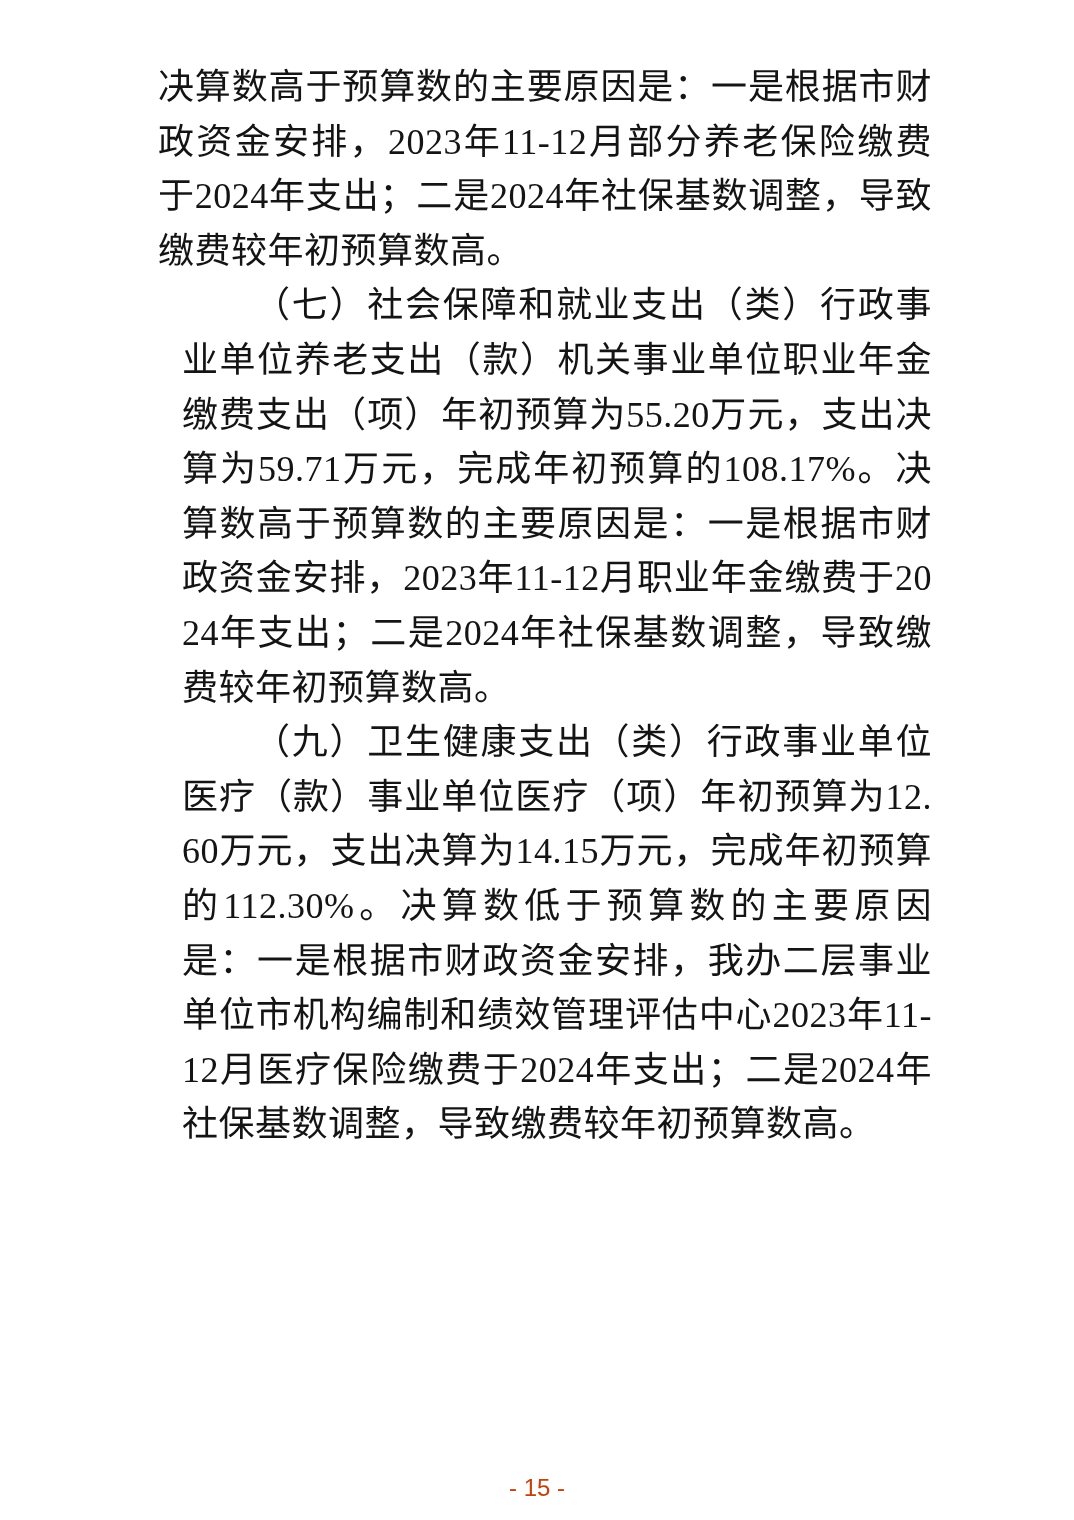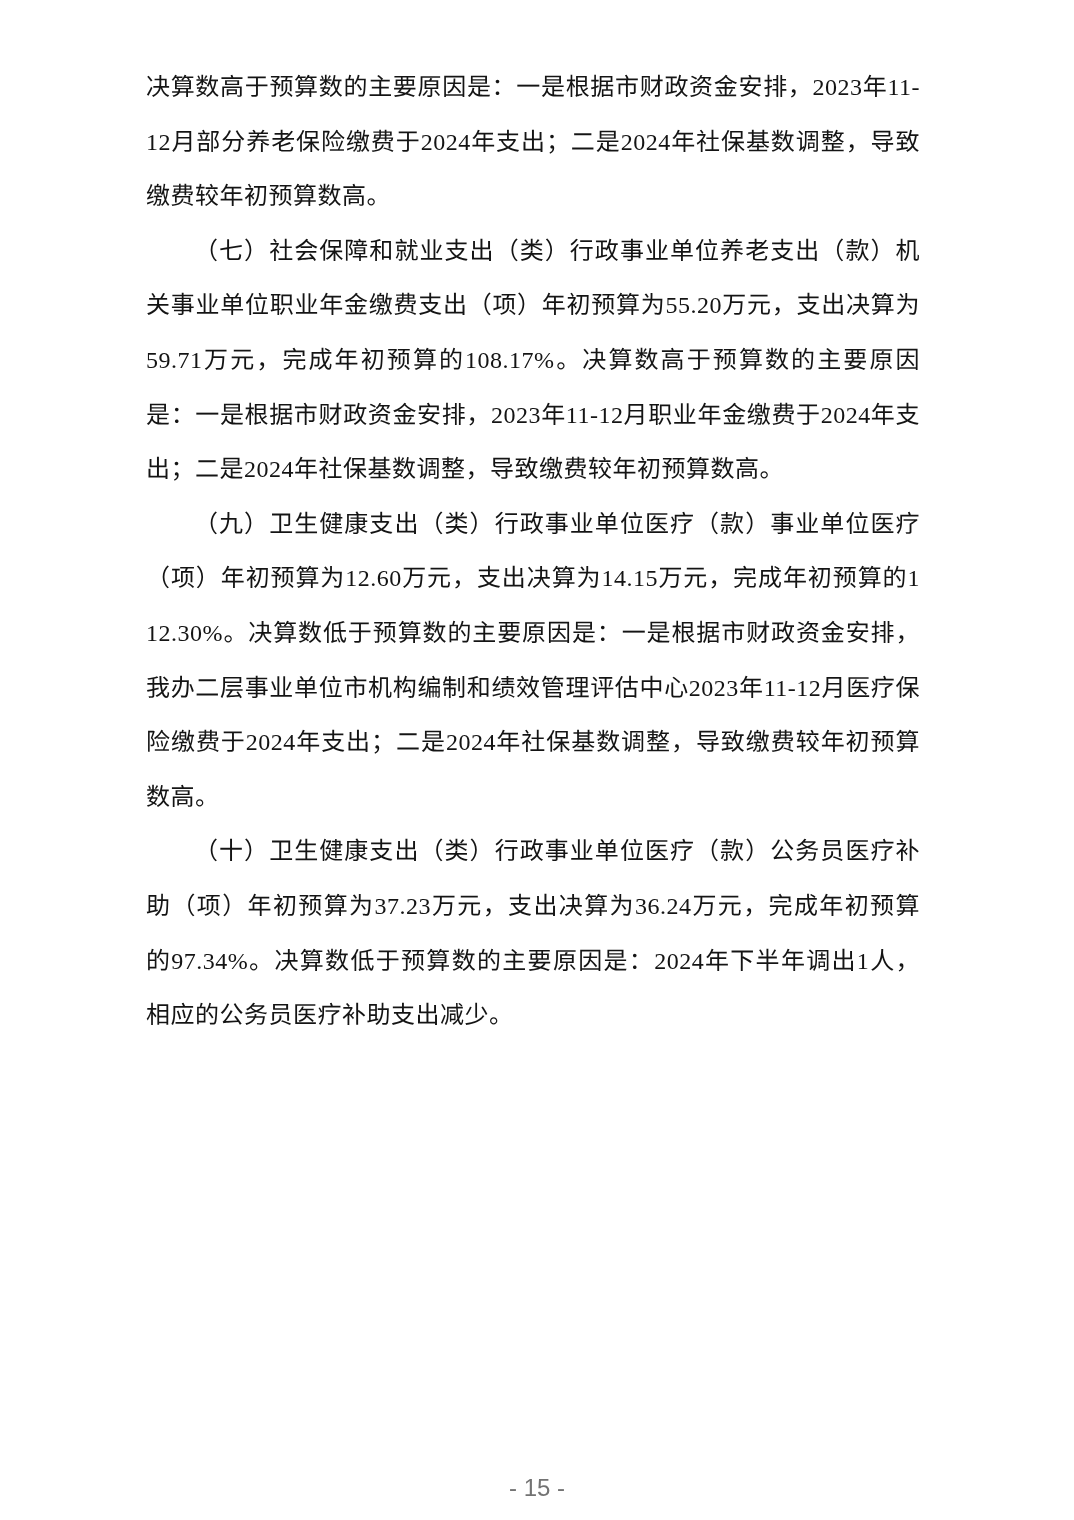--- a/index.html
+++ b/index.html
@@ -10,57 +10,57 @@
   .page {
     position: relative;
     width: 1074px;
     height: 1520px;
     background: #ffffff;
     overflow: hidden;
     color: #141414;
   }
   .doc-body {
     position: absolute;
-    left: 146px;
+    left: 158px;
     top: 60px;
     width: 774px;
     font-family: "Liberation Serif", "DejaVu Serif", serif;
-    font-size: 24px;
+    font-size: 36px;
     line-height: 54.6px;
     text-align: justify;
     text-justify: inter-ideograph;
     letter-spacing: 0.5px;
   }
   .doc-body p {
     margin: 0;
     padding: 0;
     text-align: justify;
     text-align-last: left;
     word-break: break-all;
   }
   .doc-body p.indent {
     text-indent: 2em;
+    margin-left: 24px;
   }
   .page-footer {
     position: absolute;
     left: 0;
     top: 1474px;
     width: 100%;
     text-align: center;
     font-family: "Liberation Sans", "DejaVu Sans", sans-serif;
     font-size: 24px;
     line-height: 28px;
-    color: #737373;
+    color: #c2410c;
   }
 </style>
 </head>
 <body>
 
 <div class="page">
   <div class="doc-body">
     <p>决算数高于预算数的主要原因是：一是根据市财政资金安排，2023年11-12月部分养老保险缴费于2024年支出；二是2024年社保基数调整，导致缴费较年初预算数高。</p>
     <p class="indent">（七）社会保障和就业支出（类）行政事业单位养老支出（款）机关事业单位职业年金缴费支出（项）年初预算为55.20万元，支出决算为59.71万元，完成年初预算的108.17%。决算数高于预算数的主要原因是：一是根据市财政资金安排，2023年11-12月职业年金缴费于2024年支出；二是2024年社保基数调整，导致缴费较年初预算数高。</p>
     <p class="indent">（九）卫生健康支出（类）行政事业单位医疗（款）事业单位医疗（项）年初预算为12.60万元，支出决算为14.15万元，完成年初预算的112.30%。决算数低于预算数的主要原因是：一是根据市财政资金安排，我办二层事业单位市机构编制和绩效管理评估中心2023年11-12月医疗保险缴费于2024年支出；二是2024年社保基数调整，导致缴费较年初预算数高。</p>
-    <p class="indent">（十）卫生健康支出（类）行政事业单位医疗（款）公务员医疗补助（项）年初预算为37.23万元，支出决算为36.24万元，完成年初预算的97.34%。决算数低于预算数的主要原因是：2024年下半年调出1人，相应的公务员医疗补助支出减少。</p>
   </div>
 
   <div class="page-footer">- 15 -</div>
 </div>
 
 </body></html>

